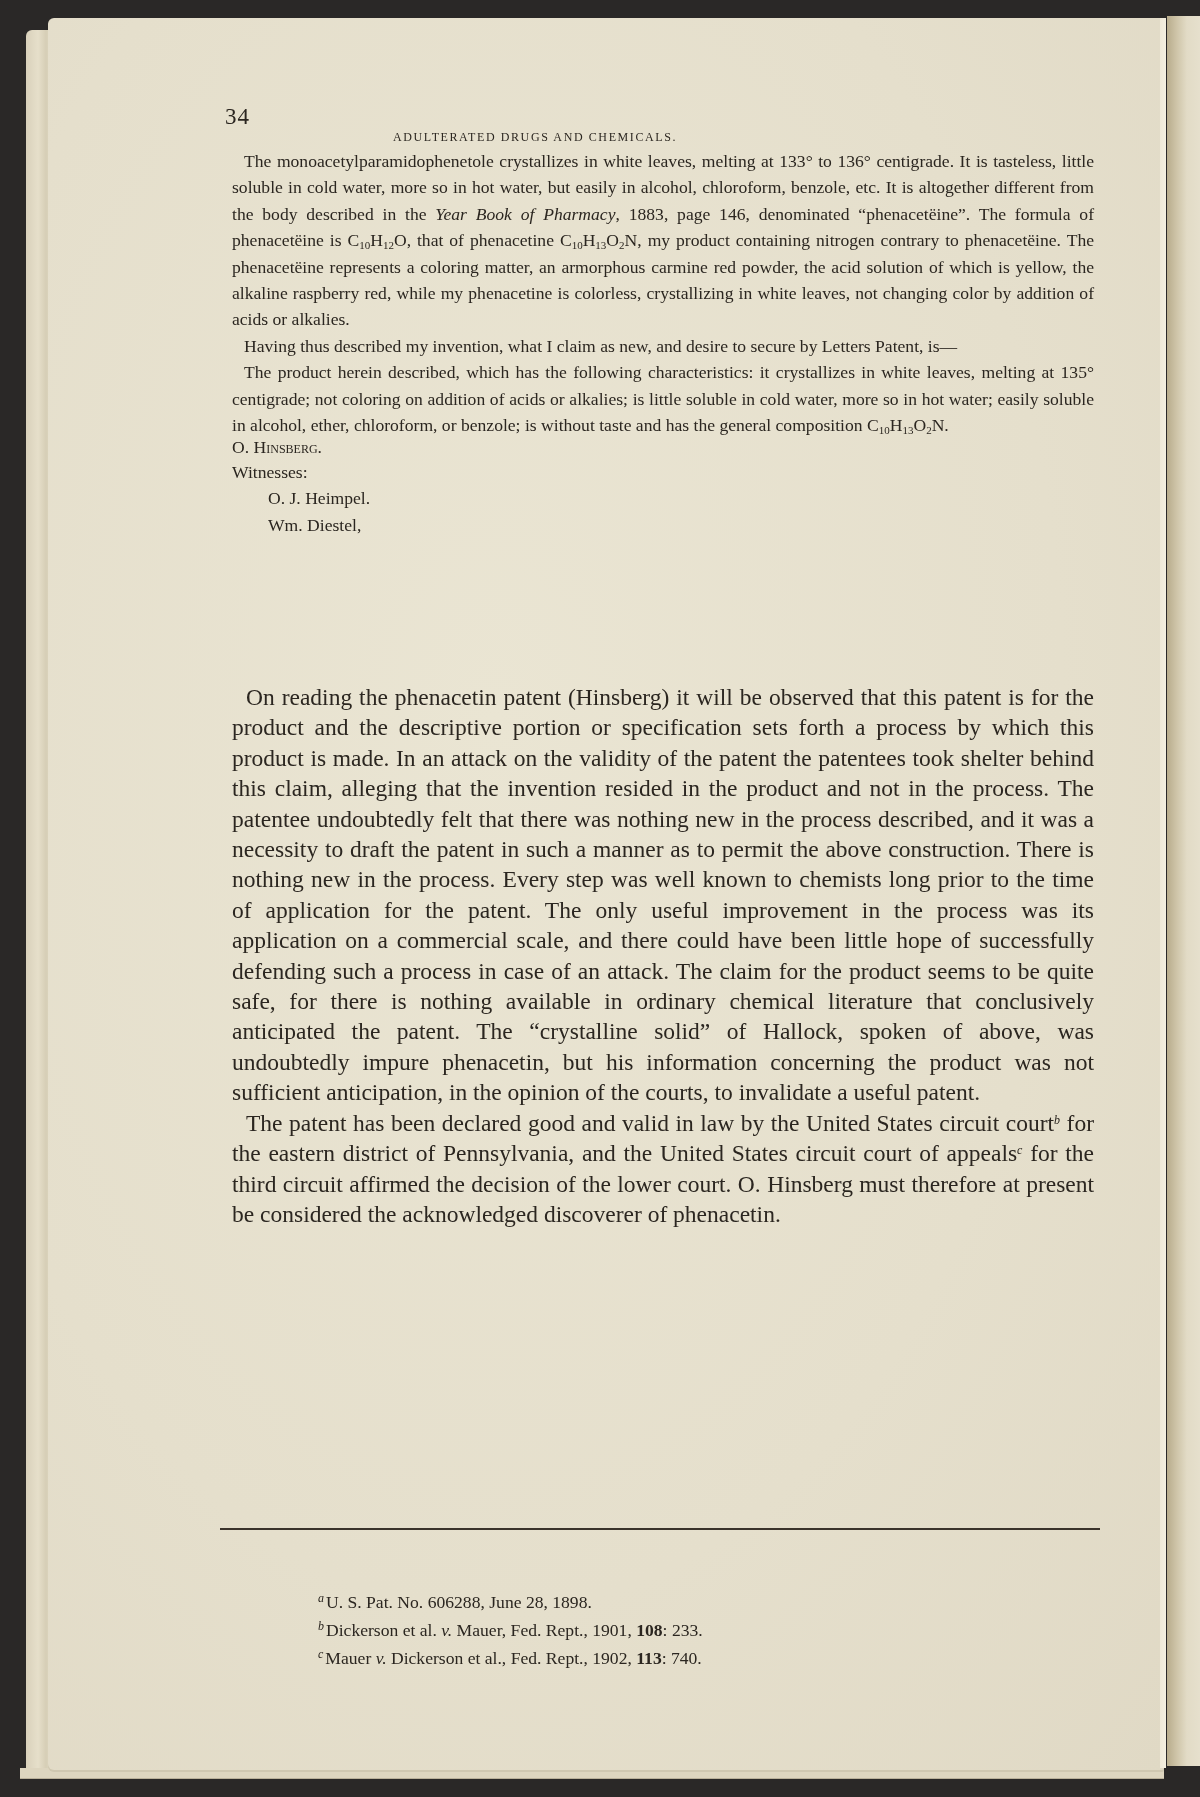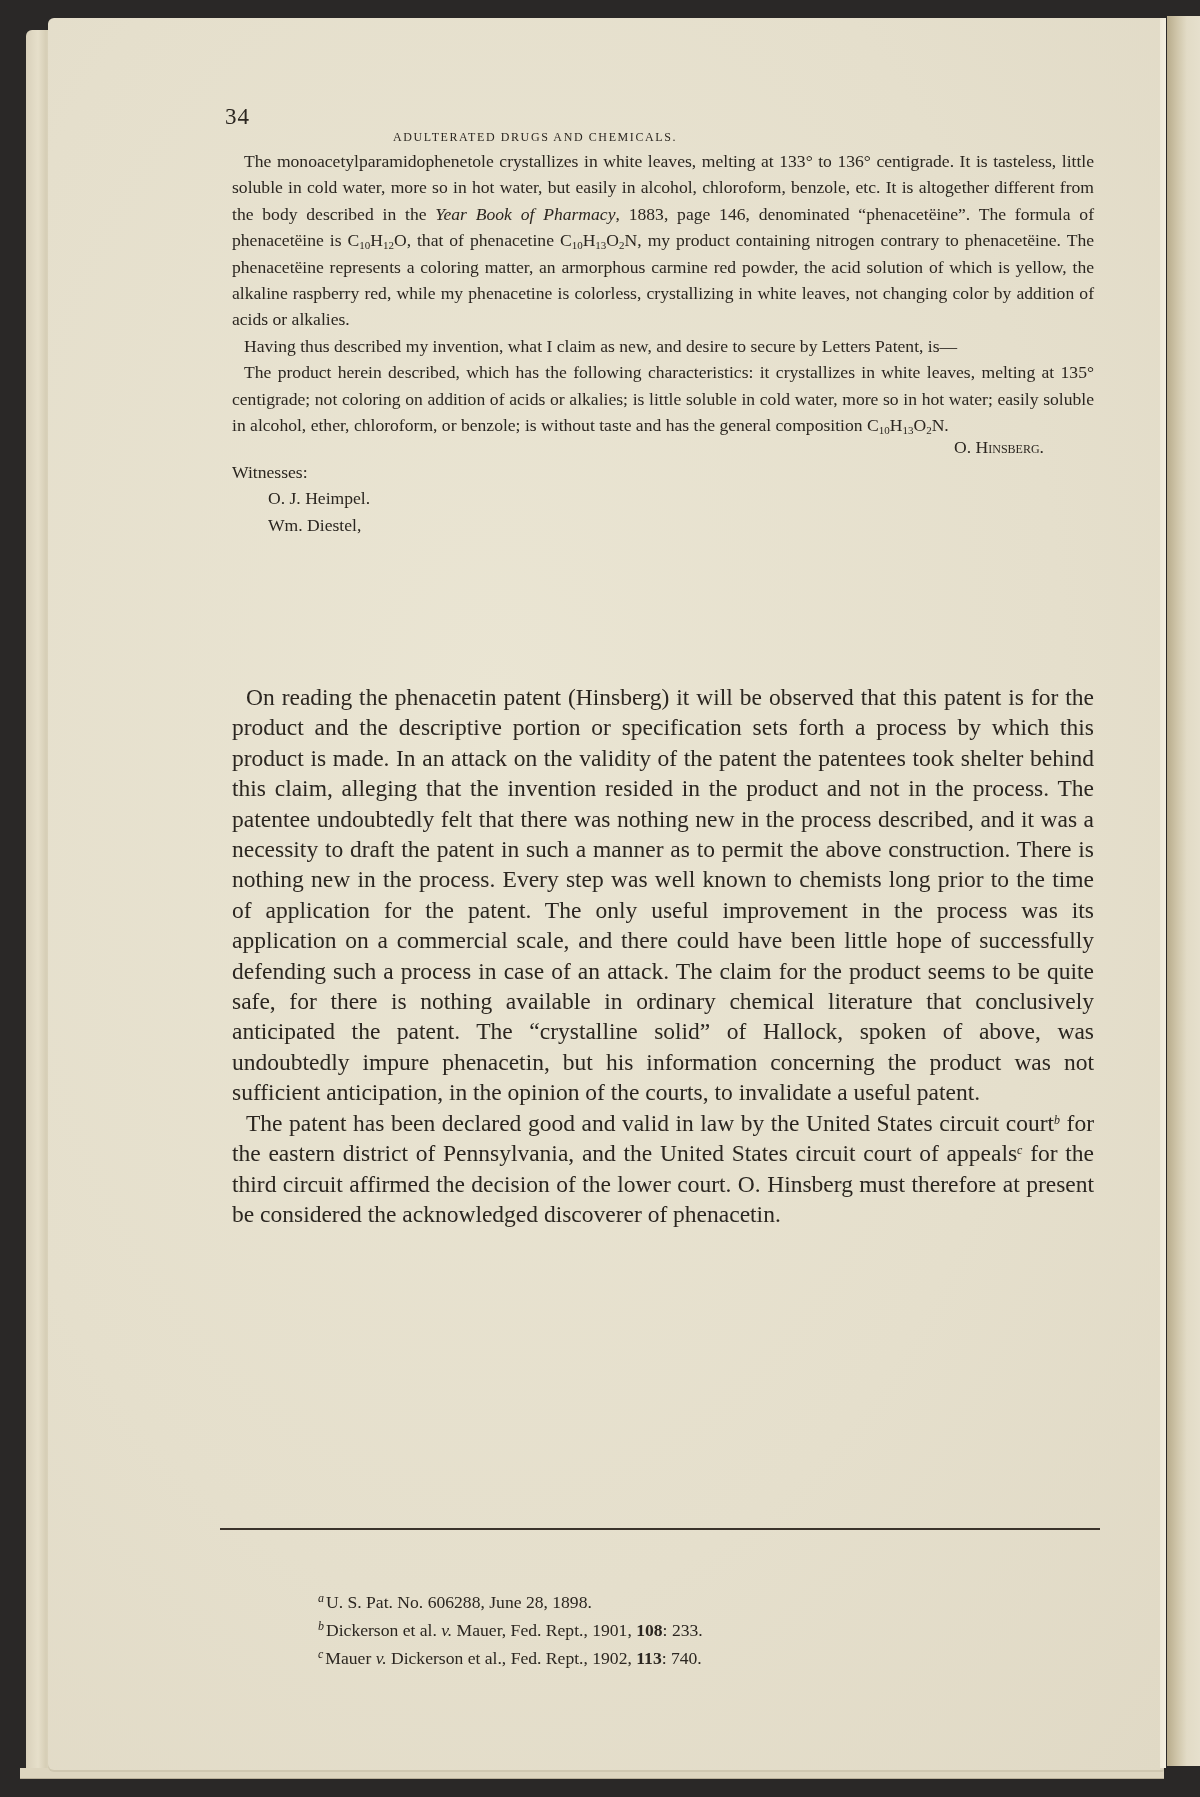--- a/index.html
+++ b/index.html
@@ -40,21 +40,21 @@
   }
   .header .page-num { position: absolute; left: 0; top: 0; font-size: 23px; }
   .header .running-title { position: absolute; left: 168px; top: 2px; font-size: 12px; letter-spacing: 1.6px; margin-top: 24px; }
   .small-block {
     position: absolute; left: 232px; top: 148px; width: 862px;
     font-size: 17.6px; line-height: 26.4px; text-align: justify;
   }
   .small-block p { margin: 0; text-indent: 12px; }
   sub { font-size: 11px; vertical-align: -3px; line-height: 0; }
   sup { font-size: 12px; font-style: italic; vertical-align: 7px; line-height: 0; }
-  .signature { text-align: right; padding-right: 50px; margin-top: -4px; }
+  .signature { padding-right: 50px; margin-top: -4px; }
   .sc { font-variant: small-caps; }
   .witness-label { margin-top: -2px; }
   .witness-name { padding-left: 36px; }
   .large-block {
     position: absolute; left: 232px; top: 682px; width: 862px;
     font-size: 23.5px; line-height: 30.4px; text-align: justify;
   }
   .large-block p { margin: 0; text-indent: 14px; }
   .rule {
     position: absolute; left: 220px; top: 1528px; width: 880px; height: 2px;

